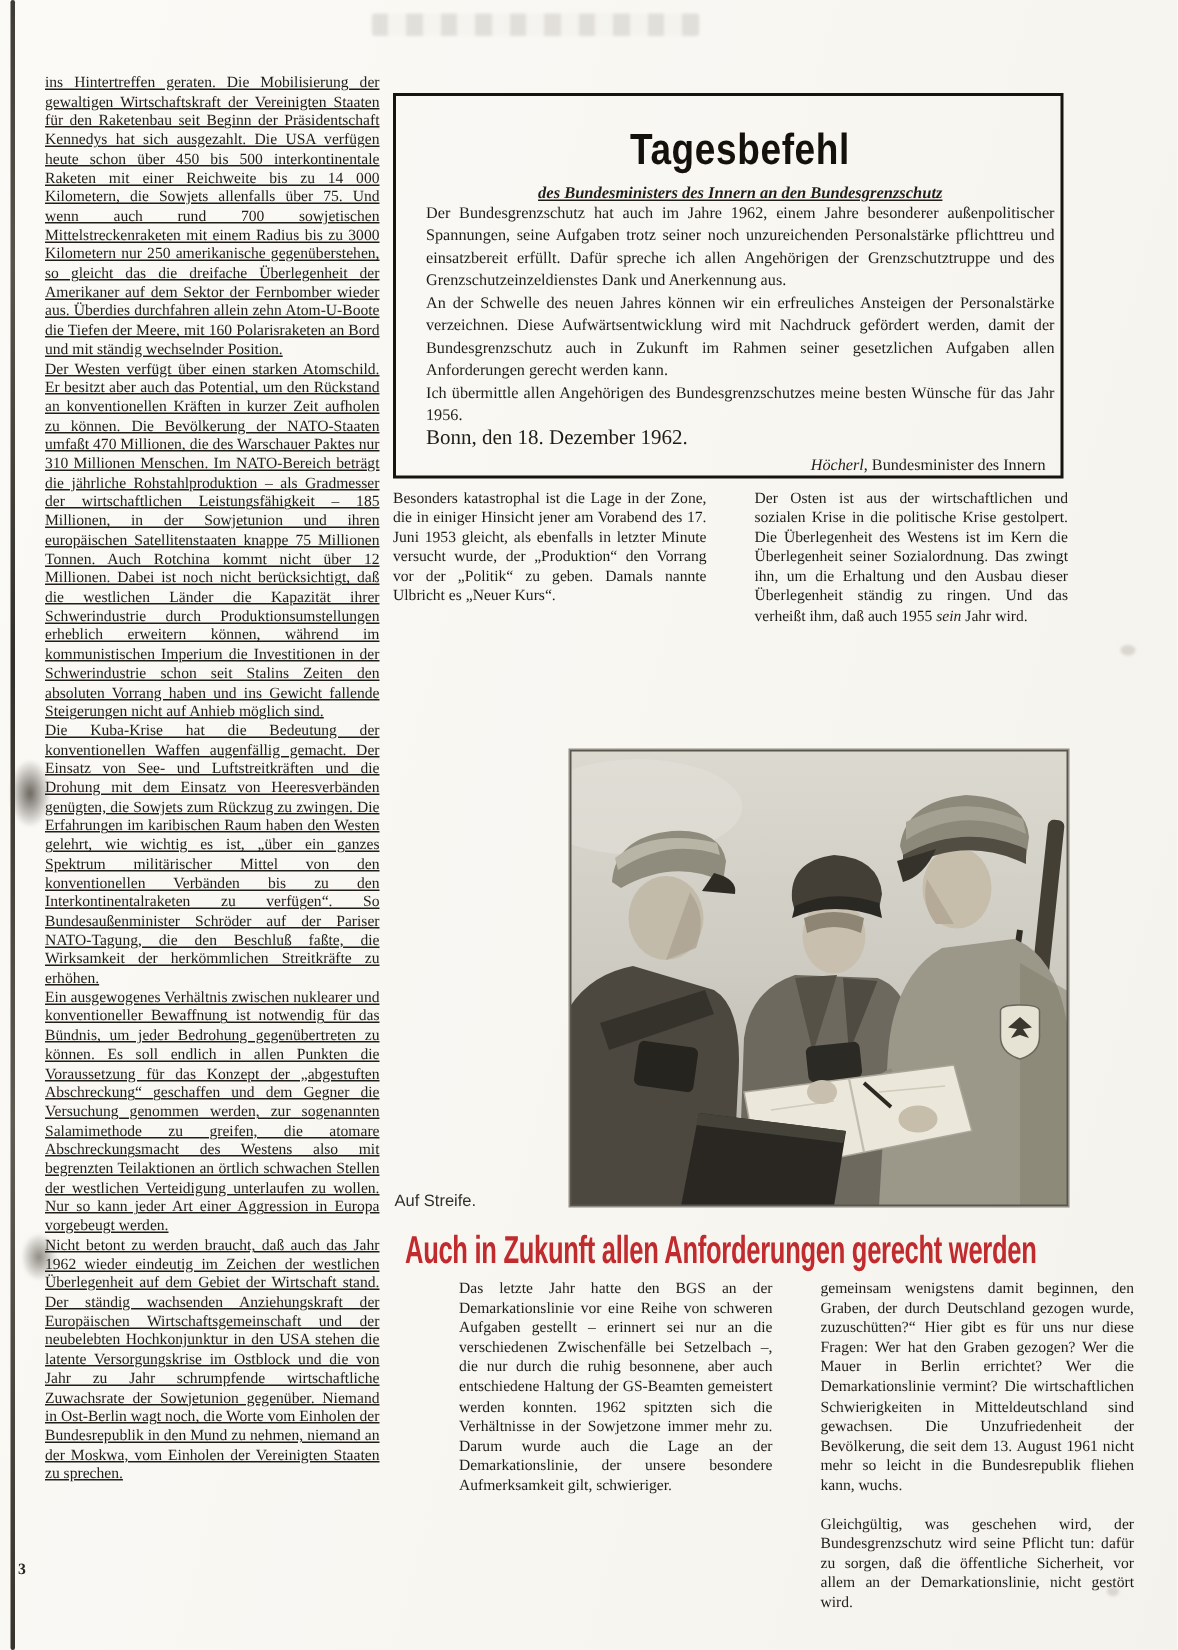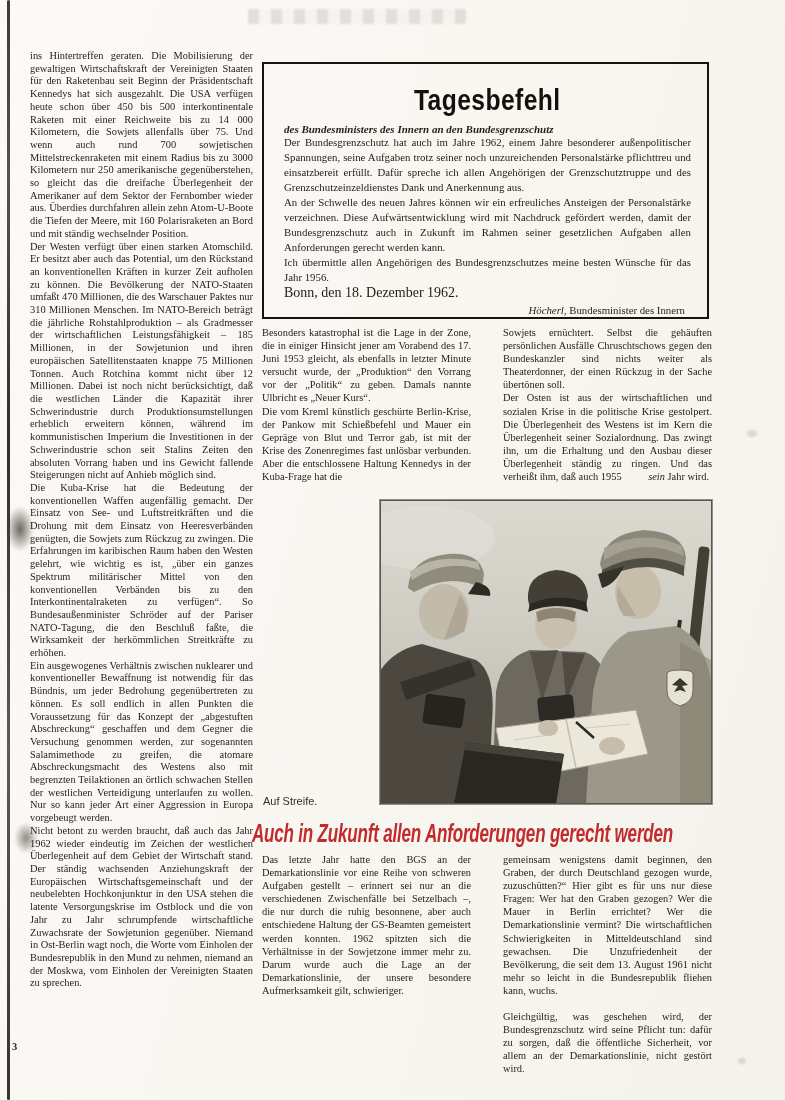--- a/index.html
+++ b/index.html
@@ -31,72 +31,72 @@
   .speck { position:absolute; background:rgba(120,114,102,.22); border-radius:50%; filter:blur(1px); }
   .speck-a { left:747px; top:430px; width:10px; height:7px; }
   .speck-b { left:738px; top:1058px; width:8px; height:6px; }
 
   
   .left-col {
     position:absolute; left:30px; top:50px; width:223px;
     font-size:10.4px; line-height:12.7px; text-align:justify;
     hyphens:auto; -webkit-hyphens:auto; color:#211e18;
   }
-  .left-col p { margin:0; }
+  .left-col p { margin:0;text-decoration:underline; }
   .page-num {
     position:absolute; left:12px; top:1041px;
     font-size:10.5px; font-weight:bold; color:#2a2720;
   }
 
   
   .order-box {
     position:absolute; left:262px; top:62px; width:447px; height:257px;
-    border:2px solid #17140e; padding:12px 16px 0 20px; overflow:hidden;
+    border:2px solid #17140e; padding:12px 4px 0 20px; overflow:hidden;
   }
   .order-title-wrap { text-align:center; margin-top:8px; }
   .order-title {
     display:inline-block; font-family:"Liberation Sans", sans-serif;
     font-weight:700; font-size:29px; letter-spacing:.5px;
     transform:scaleX(.85); transform-origin:center top; color:#14110c;
   }
   .order-subtitle {
-    font-style:italic; font-weight:bold;
-    font-size:11px; margin-top:6px; color:#211e18;
+    text-align:center; font-style:italic; font-weight:bold;
+    font-size:11px; margin-top:6px; color:#211e18;text-decoration:underline;
   }
   .order-body { font-size:10.8px; line-height:15px; text-align:justify; hyphens:auto; }
   .order-body p { margin:0; }
   .order-dateline { font-size:14px; line-height:15px; }
   .order-sig { text-align:right; font-size:10.8px; line-height:15px; margin-top:3px; padding-right:6px; }
   .order-sig .sig-name { font-style:italic; }
 
   
   .cols { position:absolute; left:262px; width:450px; display:flex; gap:32px; }
   .cols .col { width:212px; font-size:10.4px; line-height:13.1px; text-align:justify; hyphens:auto; }
   .cols .col p { margin:0; }
   .mid-cols { top:326px; }
-  .bottom-cols { top:853px; }
+  .bottom-cols { top:853px;margin-left:44px; }
   .spaced { margin-top:13px !important; }
-  .it { font-style:italic;margin-left:24px; }
+  .it { font-style:italic; }
 
   
   .photo {
     position:absolute; left:380px; top:500px; width:332px; height:304px;
     box-shadow:0 0 0 1px rgba(60,56,48,.55);
     background:#c9c6be;
   }
   .photo svg { display:block; width:332px; height:304px; }
   .photo-caption {
     position:absolute; left:263px; top:795px;
     font-family:"Liberation Sans", sans-serif; font-size:11px; color:#33302a;
   }
 
   
   .headline {
-    position:absolute; left:252px; top:818px; width:452px; height:32px;
-    white-space:nowrap; overflow:visible;font-style:italic;
+    position:absolute; left:270px; top:818px; width:452px; height:32px;
+    white-space:nowrap; overflow:visible;
   }
   .headline span {
     display:inline-block; font-family:"Liberation Sans", sans-serif;
     font-weight:700; font-size:26px; letter-spacing:-.3px; line-height:30px;
     color:#c12b2e; transform:scaleX(.655); transform-origin:left top;
   }
 </style>
 </head>
 <body>
 
@@ -128,24 +128,22 @@
     <p class="order-dateline">Bonn, den 18. Dezember 1962.</p>
   </div>
   <div class="order-sig">
     <span class="sig-name">Höcherl</span><span>, Bundesminister des Innern</span>
   </div>
 </section>
 
 <section class="cols mid-cols">
   <div class="col">
     <p>Besonders katastrophal ist die Lage in der Zone, die in einiger Hinsicht jener am Vorabend des 17. Juni 1953 gleicht, als ebenfalls in letzter Minute versucht wurde, der „Produktion“ den Vorrang vor der „Politik“ zu geben. Damals nannte Ulbricht es „Neuer Kurs“.</p>
-    <p>Die vom Kreml künstlich geschürte Berlin-Krise, der Pankow mit Schießbefehl und Mauer ein Gepräge von Blut und Terror gab, ist mit der Krise des Zonenregimes fast unlösbar verbunden. Aber die entschlossene Haltung Kennedys in der Kuba-Frage hat die</p>
-  </div>
-  <div class="col">
-    <p>Sowjets ernüchtert. Selbst die gehäuften persönlichen Ausfälle Chruschtschows gegen den Bundeskanzler sind nichts weiter als Theaterdonner, der einen Rückzug in der Sache übertönen soll.</p>
+  </div>
+  <div class="col">
     <p><span>Der Osten ist aus der wirtschaftlichen und sozialen Krise in die politische Krise gestolpert. Die Überlegenheit des Westens ist im Kern die Überlegenheit seiner Sozialordnung. Das zwingt ihn, um die Erhaltung und den Ausbau dieser Überlegenheit ständig zu ringen. Und das verheißt ihm, daß auch 1955 </span><span class="it">sein</span><span> Jahr wird.</span></p>
   </div>
 </section>
 
 <figure class="photo">
   <svg viewBox="0 0 332 304" xmlns="http://www.w3.org/2000/svg">
     <defs>
       <linearGradient id="bgg" x1="0" y1="0" x2="0" y2="1">
         <stop offset="0" stop-color="#dcd9d1"></stop>
         <stop offset=".5" stop-color="#cdcac2"></stop>

